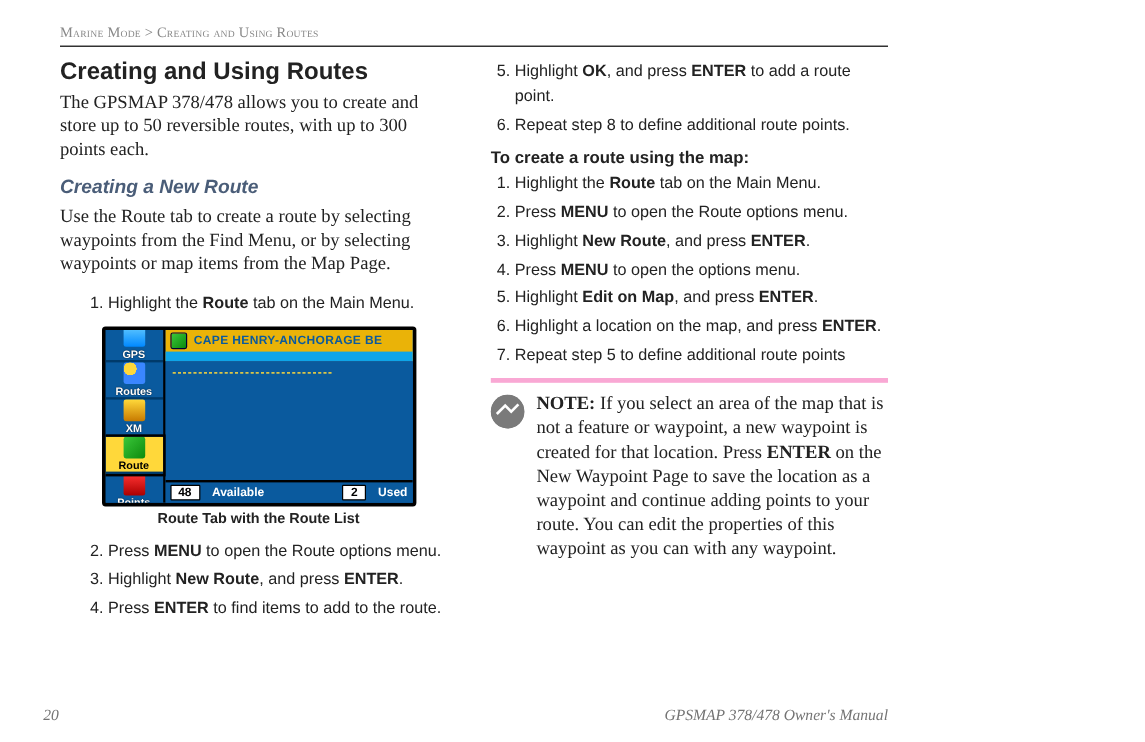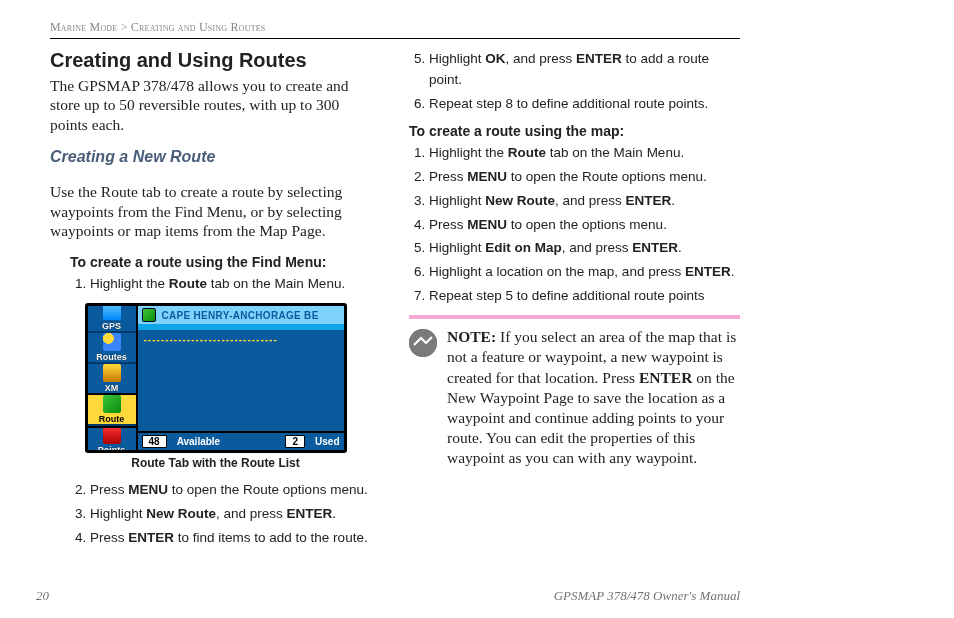--- a/index.html
+++ b/index.html
@@ -49,21 +49,21 @@
     font-size: 15.5px;
     line-height: 1.25;
     margin: 0 0 14px 0;
   }
   h2.sub {
     font-family: Arial, Helvetica, sans-serif;
     font-weight: 700;
     font-style: italic;
     color: #4a5d78;
     font-size: 16px;
-    margin: 8px 0 16px 0;
+    margin: 8px 0 5px 0;
   }
   .procedure-title {
     font-family: Arial, Helvetica, sans-serif;
     font-weight: 700;
     font-size: 14px;
     margin: 8px 0 4px 20px;
   }
   ol.steps {
     font-family: Arial, Helvetica, sans-serif;
     font-size: 13.5px;
@@ -133,22 +133,22 @@
   .side-cell.active .side-lbl { color: #000; text-shadow: none; }
   .gps-main {
     flex: 1;
     display: flex;
     flex-direction: column;
     background: #0a5a9e;
     border-left: 2px solid #000;
     position: relative;
   }
   .gps-titlebar {
-    background: #7dd3fc;
-    border-bottom: 6px solid #0ea5e9;
+    background: #eab308;
+    border-bottom: 8px solid #0ea5e9;
     padding: 2px 4px;
   }
   .gps-tb-row {
     display: flex;
     gap: 6px;
     align-items: center;
   }
   .gps-tb-text {
     font-size: 10px;
     font-weight: 700;
@@ -235,21 +235,20 @@
 
   <div class="cols">
 
     <div class="col">
       <h1 class="title">Creating and Using Routes</h1>
       <p class="body">The GPSMAP 378/478 allows you to create and store up to 50 reversible routes, with up to 300 points each.</p>
 
       <h2 class="sub">Creating a New Route</h2>
       <p class="body">Use the Route tab to create a route by selecting waypoints from the Find Menu, or by selecting waypoints or map items from the Map Page.</p>
 
-      <div class="procedure-title">To create a route using the Find Menu:</div>
       <ol class="steps" start="1">
         <li><span>Highlight the </span><span class="b">Route</span><span> tab on the Main Menu.</span></li>
       </ol>
 
       <div class="figure-box">
         <div class="gps-screen">
           <div class="gps-sidebar">
             <div class="side-cell">
               <div class="side-ico" style="background:linear-gradient(#6cf,#08f);"></div>
               <div class="side-lbl">GPS</div>

